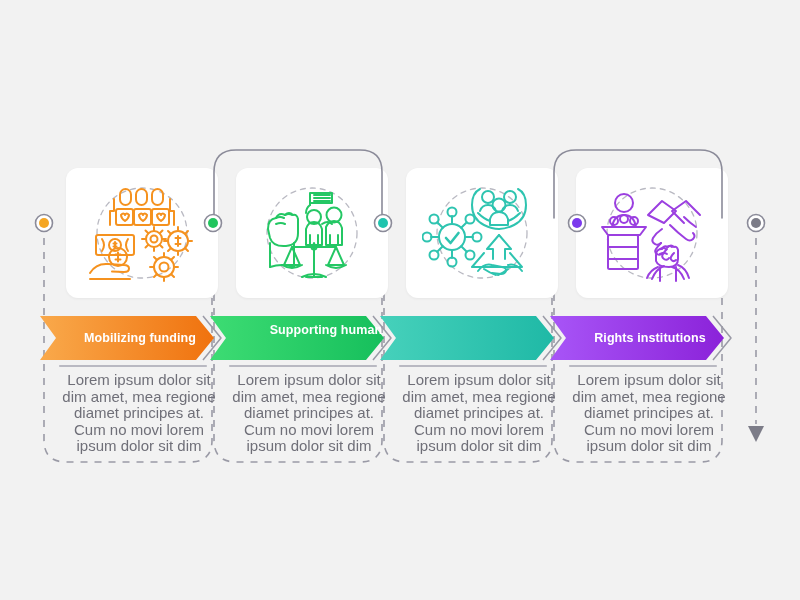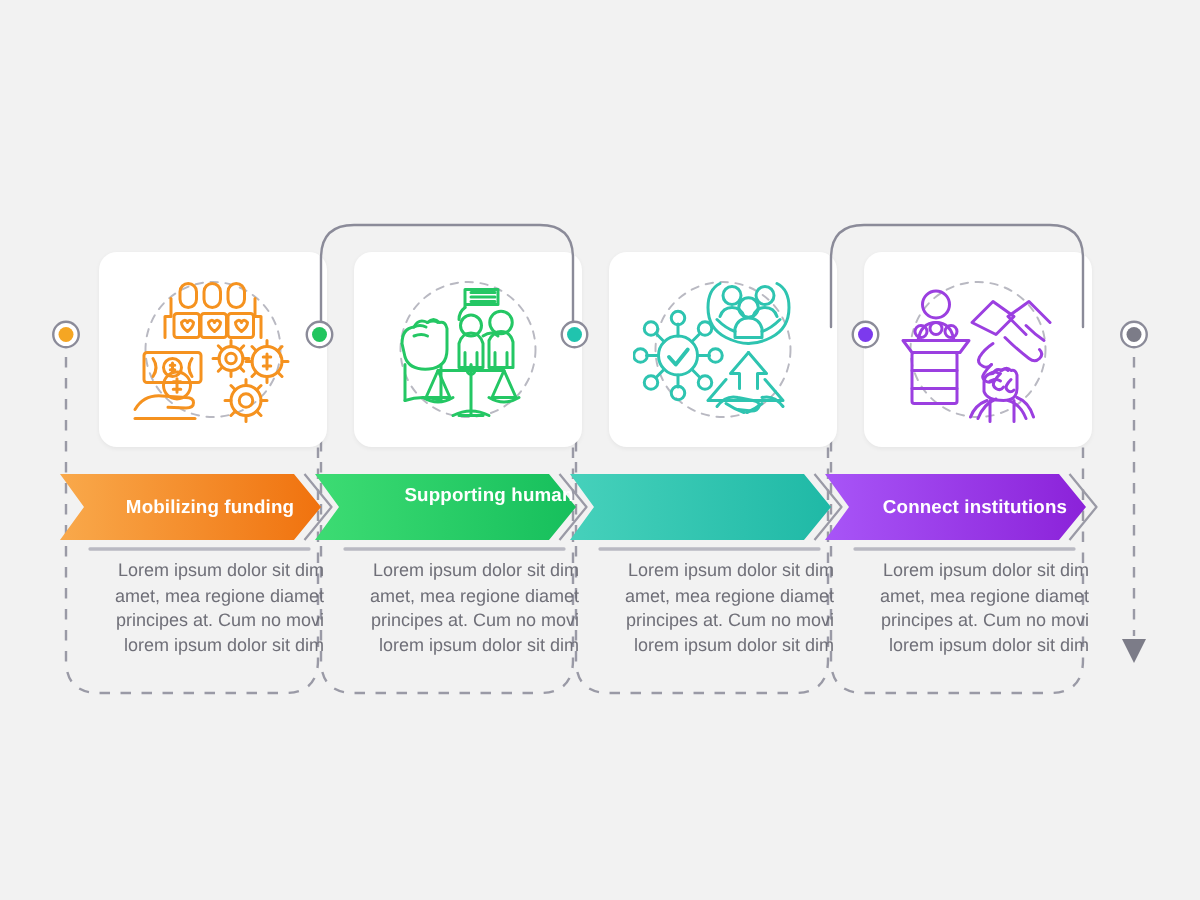--- a/index.html
+++ b/index.html
@@ -34,24 +34,24 @@
   .card.c1 { left: 236px; }
   .card.c2 { left: 406px; }
   .card.c3 { left: 576px; }
   .card svg { display: block; }
 
   
   .body-text {
     position: absolute;
     top: 372px;
     width: 154px;
-    font-size: 12px;
+    font-size: 15px;
     line-height: 16.5px;
     color: #6f6f78;
-    text-align: right;
+    text-align: center;
   }
   .body-text.b0 { left: 62px; }
   .body-text.b1 { left: 232px; }
   .body-text.b2 { left: 402px; }
   .body-text.b3 { left: 572px; }
 
   
   .arrow-label {
     position: absolute;
     width: 160px;
@@ -307,21 +307,21 @@
 
   <div class="layer" id="text-layer">
 
     <div class="arrow-label one-line a0">Mobilizing funding</div>
 
     <div class="arrow-label two-line a1">
       <div>Supporting human</div>
     </div>
 
 
-    <div class="arrow-label one-line a3">Connect institutions</div>
+    <div class="arrow-label one-line a3">Rights institutions</div>
 
     <div class="body-text b0">Lorem ipsum dolor sit dim amet, mea regione diamet principes at. Cum no movi lorem ipsum dolor sit dim</div>
     <div class="body-text b1">Lorem ipsum dolor sit dim amet, mea regione diamet principes at. Cum no movi lorem ipsum dolor sit dim</div>
     <div class="body-text b2">Lorem ipsum dolor sit dim amet, mea regione diamet principes at. Cum no movi lorem ipsum dolor sit dim</div>
     <div class="body-text b3">Lorem ipsum dolor sit dim amet, mea regione diamet principes at. Cum no movi lorem ipsum dolor sit dim</div>
   </div>
 
 </div>
 
 </body></html>

